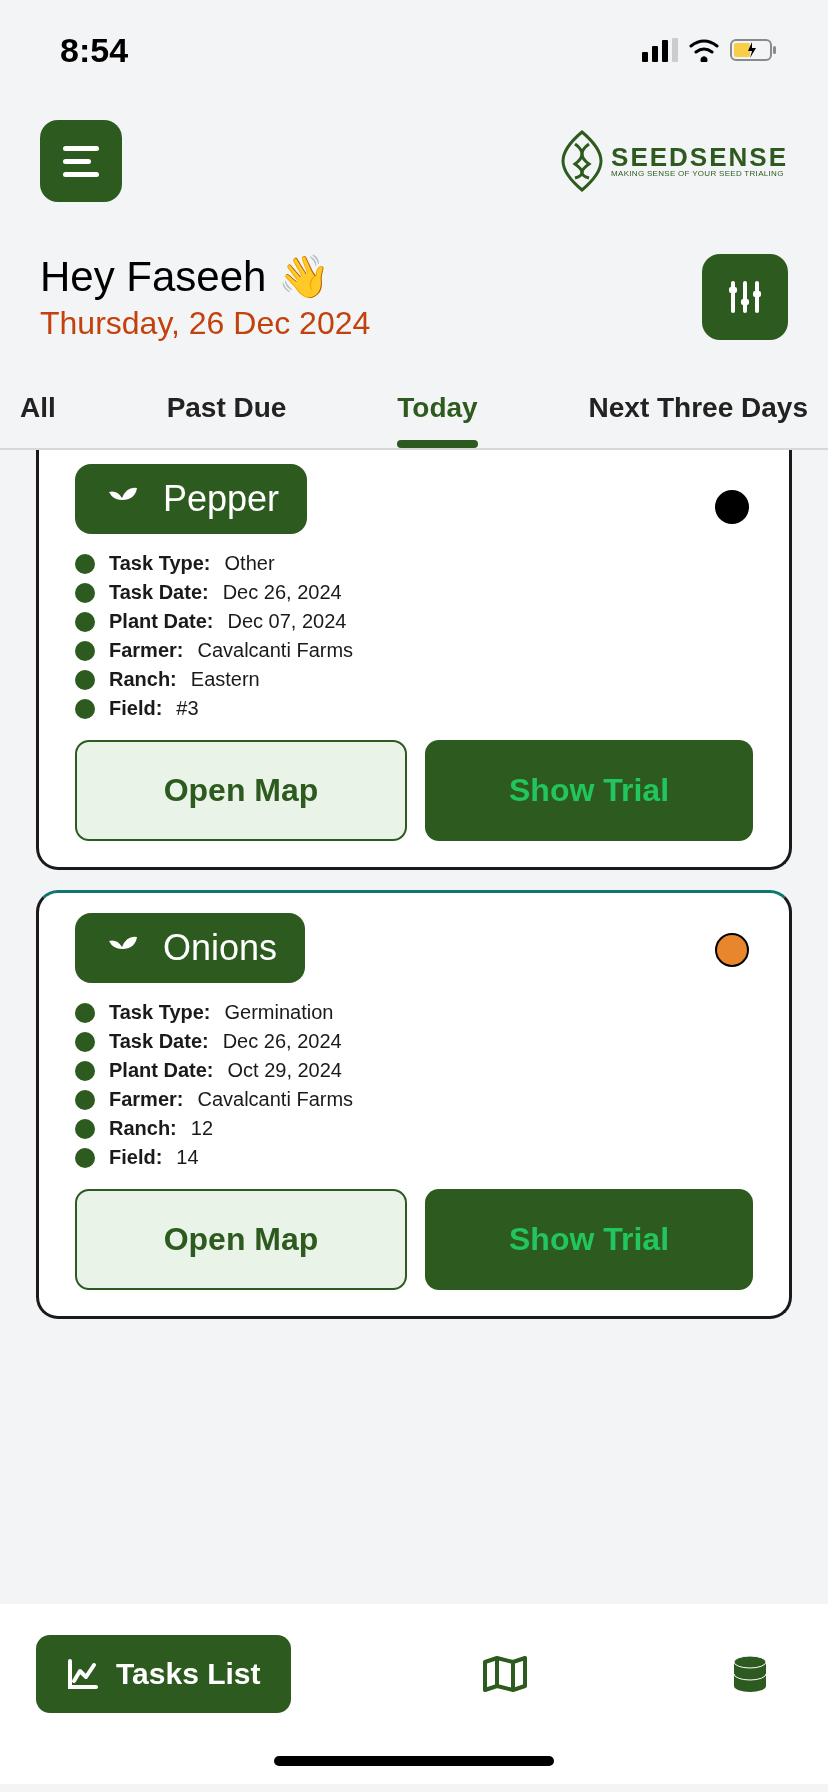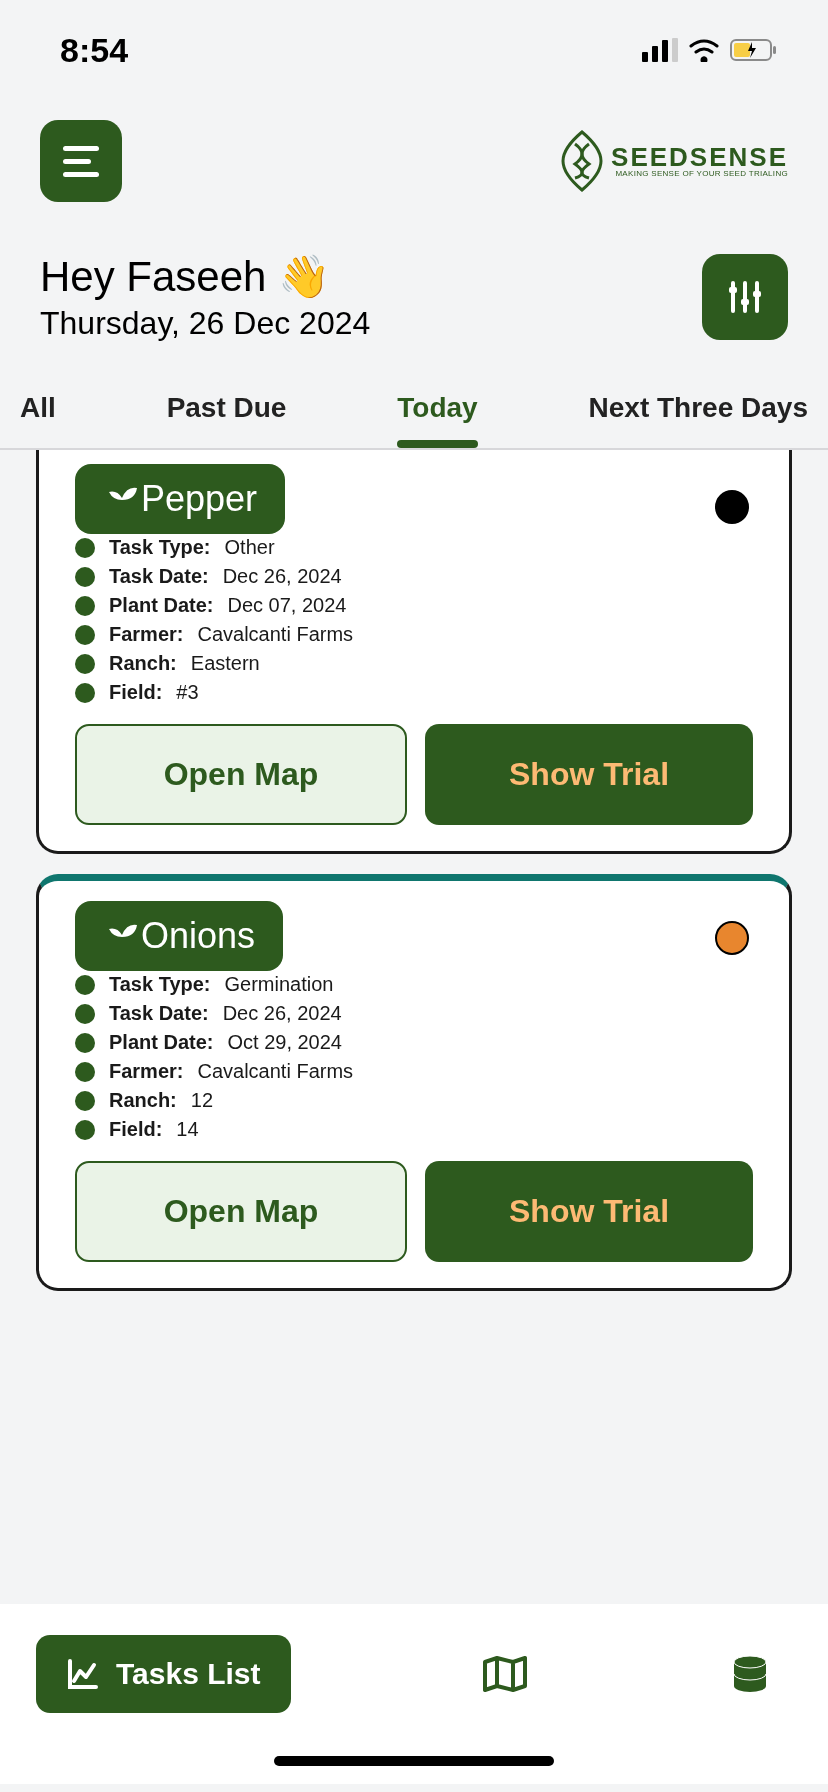--- a/index.html
+++ b/index.html
@@ -56,21 +56,20 @@
     .logo {
       display: flex;
       align-items: center;
       gap: 8px;
     }
     .logo-icon svg { display: block; }
     .logo-text {
       display: flex;
       flex-direction: column;
       line-height: 1;
-      text-align: right;
     }
     .logo-title {
       font-size: 26px;
       font-weight: 600;
       color: #2d5a1e;
       letter-spacing: 2px;
     }
     .logo-subtitle {
       font-size: 8px;
       color: #2d5a1e;
@@ -84,21 +83,21 @@
       gap: 27px;
     }
     .greeting h1 {
       font-size: 42px;
       font-weight: 500;
       color: #000;
     }
     .greeting .date {
       font-size: 32px;
       font-weight: 400;
-      color: #000000;
+      color: #c2410c;
       margin-top: 4px;
     }
     .filter-btn {
       width: 86px;
       height: 86px;
       background: #2d5a1e;
       border-radius: 18px;
       display: flex;
       justify-content: center;
       align-items: center;
@@ -146,26 +145,26 @@
       border-top: none;
       border-top-left-radius: 0;
       border-top-right-radius: 0;
       margin-top: 0;
     }
     .crop-tag {
       background: #2d5a1e;
       color: #fff;
       display: inline-flex;
       align-items: center;
-      gap: 0;
+      gap: 22px;
       font-size: 36px;
       font-weight: 400;
       padding: 14px 28px;
       border-radius: 16px;
-      margin-bottom: 2px;
+      margin-bottom: 18px;
     }
     .status-dot {
       position: absolute;
       top: 40px;
       right: 40px;
       width: 34px;
       height: 34px;
       border-radius: 50%;
       border: 2px solid #000;
     }
@@ -209,21 +208,21 @@
       justify-content: center;
       align-items: center;
     }
     .btn-outline {
       background: #eaf3e7;
       color: #2d5a1e;
       border: 2px solid #2d5a1e;
     }
     .btn-solid {
       background: #2d5a1e;
-      color: #fdba74;
+      color: #22c55e;
     }
     .bottom-nav {
       position: absolute;
       bottom: 8px;
       left: 0;
       right: 0;
       height: 180px;
       background: #fff;
       display: flex;
       align-items: center;
@@ -370,21 +369,21 @@
           <span class="detail-label">Field:</span> 
           <span class="detail-value">#3</span>
         </div>
     </div>
     <div class="card-actions">
       <div class="btn btn-outline">Open Map</div>
       <div class="btn btn-solid">Show Trial</div>
     </div>
   </div>
 
-  <div class="card" style="border-top:7px solid #0f766e;border-radius:22px;padding-top:20px;">
+  <div class="card" style="border-top:3px solid #0f766e;border-radius:22px;padding-top:20px;">
     <div class="crop-tag">
       <svg width="38" height="38" viewBox="0 0 38 38">
         <path d="M 19 36 L 19 20 Q 10 20 6 12 Q 14 10 19 18 Q 24 6 34 8 Q 32 20 19 20" fill="#fff"></path>
       </svg>
       <span>Onions</span>
     </div>
     <div class="status-dot" style="background:#e8862e"></div>
     <div class="details">
       <div class="detail-row">
           <span class="bullet"></span>

